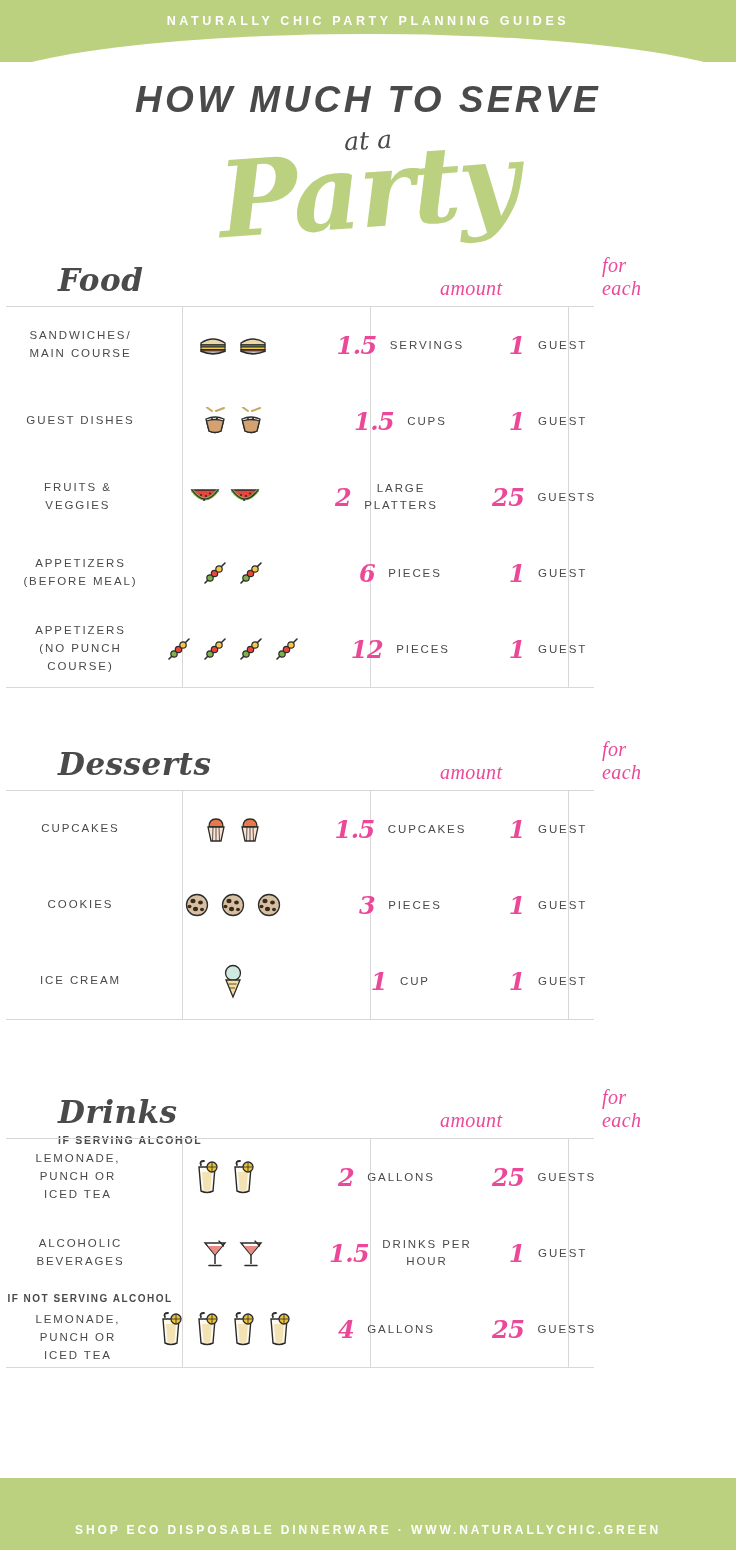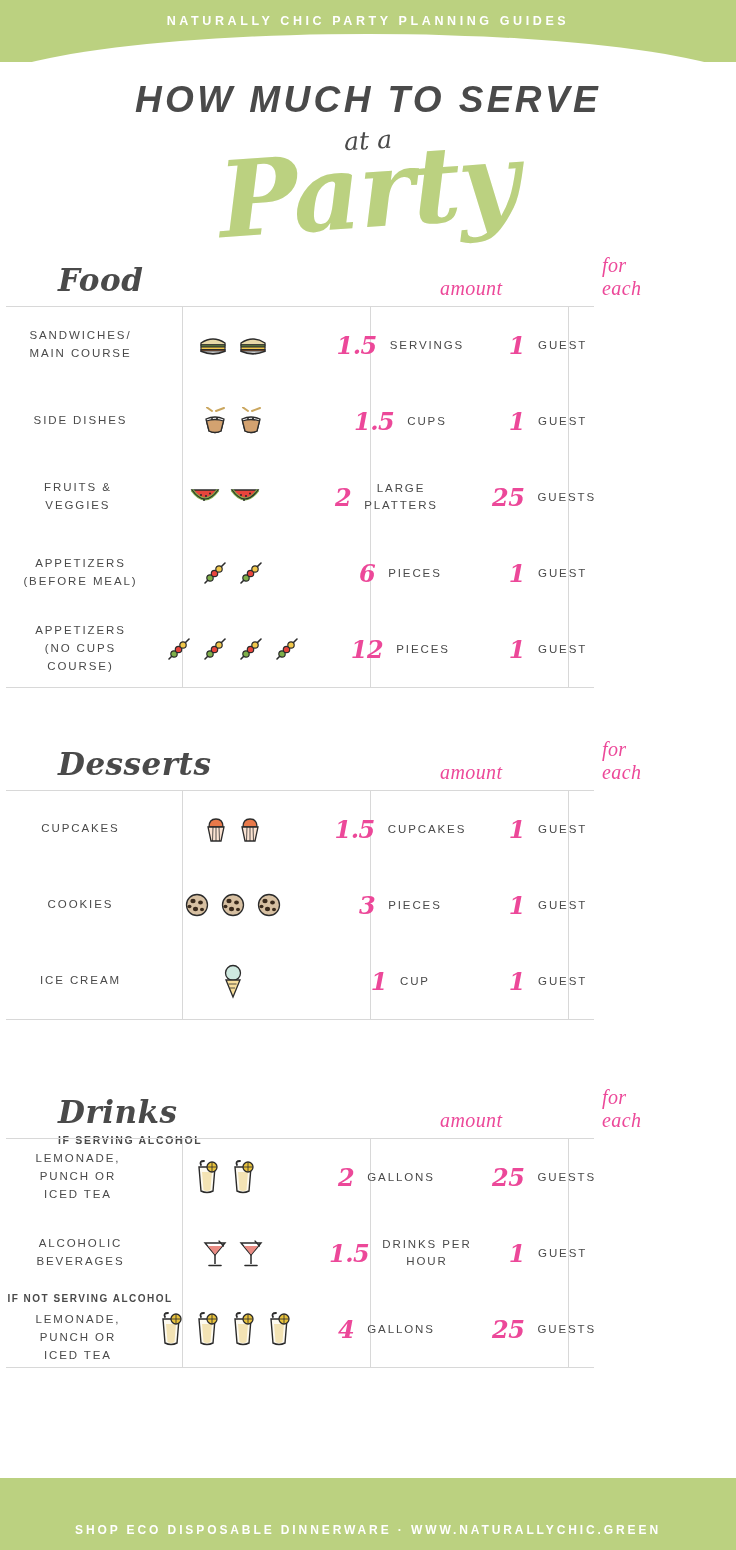--- a/index.html
+++ b/index.html
@@ -311,21 +311,21 @@
                 <span style="display:block">SERVINGS</span>
               </span>
         </div>
         <div class="cell-foreach">
           <span class="num">1</span>
           <span class="unit">GUEST</span>
         </div>
       </div>
           <div class="row" style="position:relative">
             <div class="cell-label" style="">
-              <span style="display:block">SIDE DISHES</span>
+              <span style="display:block">GUEST DISHES</span>
             </div>
         <div class="cell-icons">
               <span>
                 <svg class="icon" width="26" height="28" viewBox="0 0 26 28">
     <path d="M14 4 L22 1" stroke="#caa65e" stroke-width="2" stroke-linecap="round"></path>
     <path d="M10 4 L5 0.5" stroke="#caa65e" stroke-width="2" stroke-linecap="round"></path>
     <path d="M4 12 Q13 8 22 12 L19 24 Q13 27 7 24 Z" fill="#fdfdfd" stroke="#2b2b2b" stroke-width="1.3"></path>
     <path d="M4.5 14 Q13 11 21.5 14 L19 24 Q13 27 7 24 Z" fill="#d3a270" stroke="#2b2b2b" stroke-width="1.3"></path>
     <circle cx="10" cy="12" r="1" fill="#2b2b2b"></circle>
                   <circle cx="15" cy="11.5" r="1" fill="#2b2b2b"></circle>
@@ -424,21 +424,21 @@
               </span>
         </div>
         <div class="cell-foreach">
           <span class="num">1</span>
           <span class="unit">GUEST</span>
         </div>
       </div>
           <div class="row" style="position:relative">
             <div class="cell-label" style="">
               <span style="display:block">APPETIZERS</span>
-              <span style="display:block">(NO CUPS COURSE)</span>
+              <span style="display:block">(NO PUNCH COURSE)</span>
             </div>
         <div class="cell-icons">
               <span>
                 <svg class="icon" width="26" height="26" viewBox="0 0 26 26">
     <path d="M3 23 L23 3" stroke="#2b2b2b" stroke-width="1.6" stroke-linecap="round"></path>
     <circle cx="8" cy="18" r="3.2" fill="#7fb04a" stroke="#2b2b2b" stroke-width="1.2"></circle>
     <circle cx="12.5" cy="13.5" r="3.2" fill="#e8453c" stroke="#2b2b2b" stroke-width="1.2"></circle>
     <circle cx="17" cy="9" r="3.2" fill="#f2c84b" stroke="#2b2b2b" stroke-width="1.2"></circle>
   </svg>
               </span>

